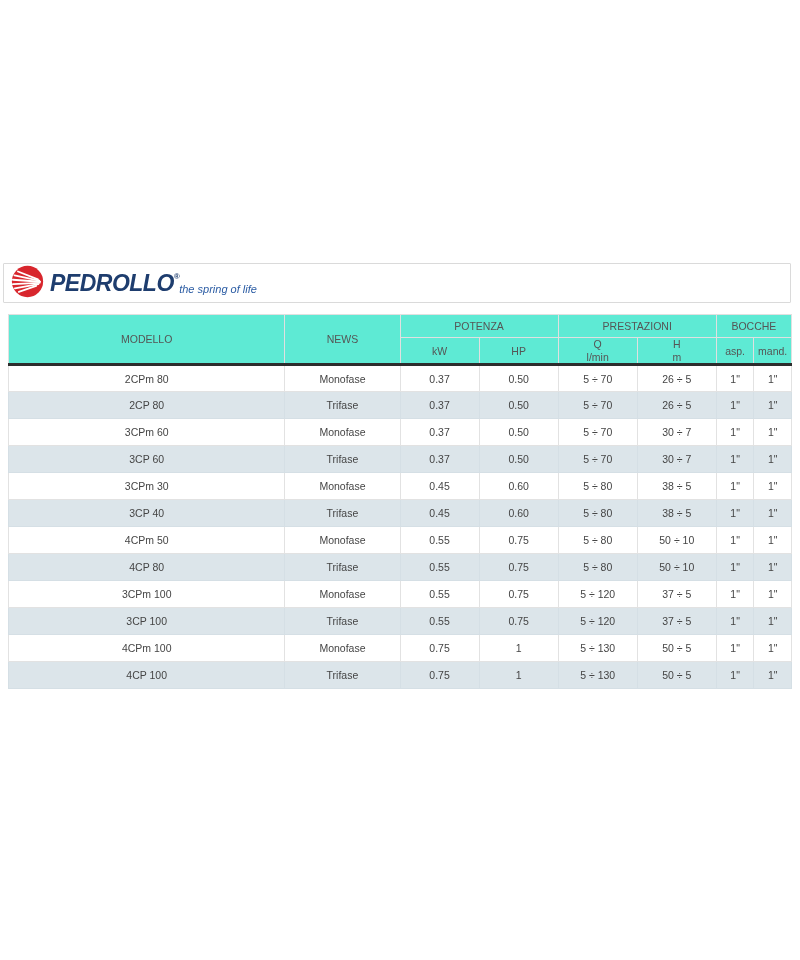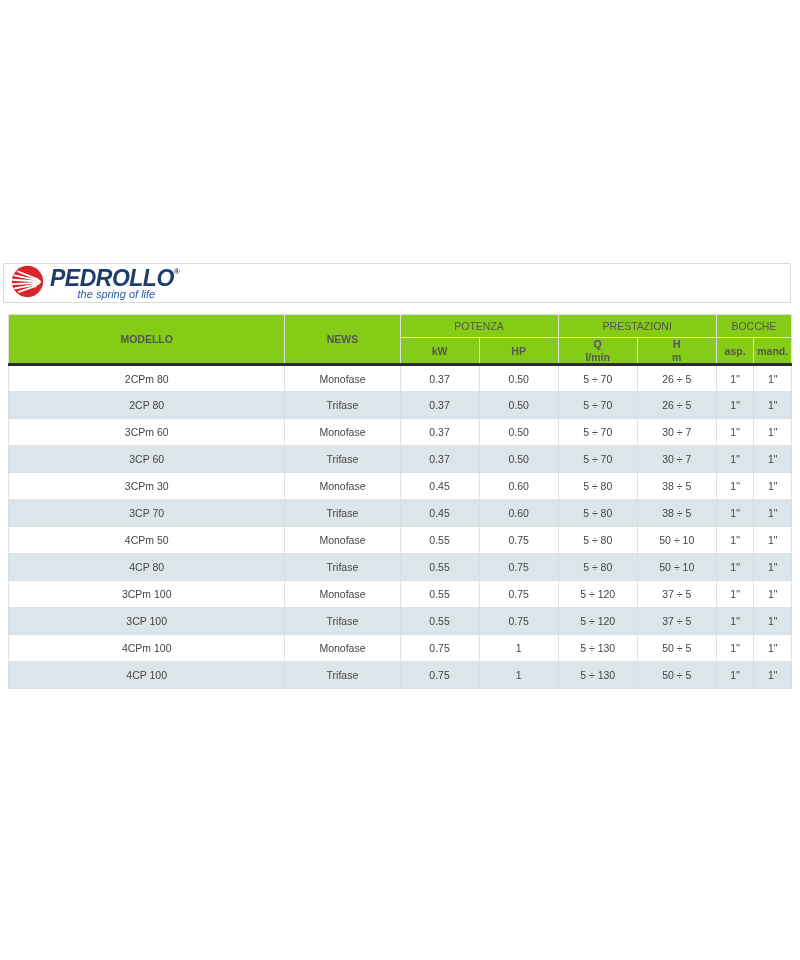--- a/index.html
+++ b/index.html
@@ -10,21 +10,21 @@
   }
   
   .header-band{
     position:absolute;top:263px;left:3px;width:788px;height:40px;
     background:#ffffff;border:1px solid #dadada;border-radius:1px;
     display:flex;align-items:stretch;justify-content:space-between;
     box-sizing:border-box;
   }
   .logo-link{display:flex;align-items:center;gap:6px;padding-left:7px;text-decoration:none;}
   .logo-mark{width:33px;height:33px;flex:0 0 auto;}
-  .logo-text{display:flex;flex-direction:column;line-height:1;align-items:flex-end;}
+  .logo-text{display:flex;flex-direction:row;line-height:1;align-items:flex-end;}
   .wordmark{
     font-style:italic;font-weight:bold;font-size:23px;letter-spacing:-0.5px;
     color:var(--logo-navy);white-space:nowrap;
   }
   .wordmark sup{font-size:8px;font-weight:bold;vertical-align:top;position:relative;top:1px;}
   .tagline{
     font-style:italic;font-size:11px;color:var(--tagline-blue);
     align-self:flex-end;margin-right:24px;margin-top:-1px;white-space:nowrap;
   }
   
@@ -34,27 +34,27 @@
     background:var(--nav-bg);color:var(--nav-text);
     font-size:10px;letter-spacing:0.8px;text-decoration:none;white-space:nowrap;
     border-left:1px solid #dcdad8;
   }
   .nav-item:first-child{border-left:none;margin-left:3px;}
   
   .table-wrap{position:absolute;top:314px;left:8px;width:784px;}
   table{width:100%;border-collapse:collapse;table-layout:fixed;}
   th,td{box-sizing:border-box;}
   thead th{
-    background:#84cc16;color:#555555;font-weight:normal;font-size:10.5px;
+    background:#5eead4;color:#555555;font-weight:normal;font-size:10.5px;
     border:1px solid #e0e0e0;text-align:center;vertical-align:middle;padding:0;
   }
   thead tr.group-row th{height:23px;}
   thead tr.sub-row th{height:27px;}
   thead tr.sub-row th,
-  thead th[rowspan]{border-bottom:3px solid #2d2d2d;font-weight:bold;}
+  thead th[rowspan]{border-bottom:3px solid #2d2d2d;}
   .two-line{display:block;line-height:1.2;}
   tbody td{
     height:27px;text-align:center;vertical-align:middle;padding:0;
     font-size:10.5px;color:#454545;border:1px solid #e2e2e2;background:#ffffff;
   }
   tbody tr:nth-child(even) td{background:var(--stripe);border-color:#d5dfe5;}
 </style>
 </head>
 <body>
 
@@ -161,21 +161,21 @@
           <td>3CPm 30</td>
           <td>Monofase</td>
           <td>0.45</td>
           <td>0.60</td>
           <td>5 ÷ 80</td>
           <td>38 ÷ 5</td>
           <td>1"</td>
           <td>1"</td>
         </tr>
         <tr>
-          <td>3CP 70</td>
+          <td>3CP 40</td>
           <td>Trifase</td>
           <td>0.45</td>
           <td>0.60</td>
           <td>5 ÷ 80</td>
           <td>38 ÷ 5</td>
           <td>1"</td>
           <td>1"</td>
         </tr>
         <tr>
           <td>4CPm 50</td>

